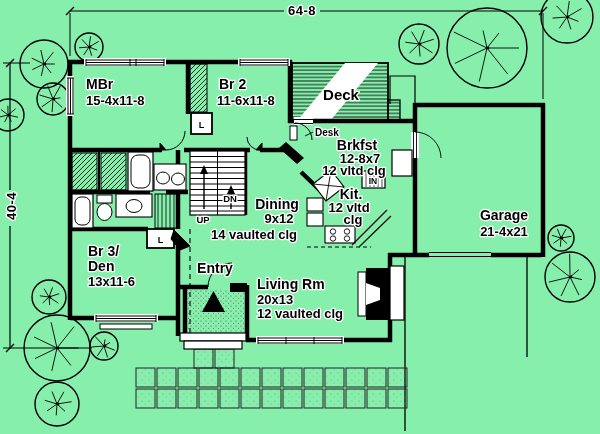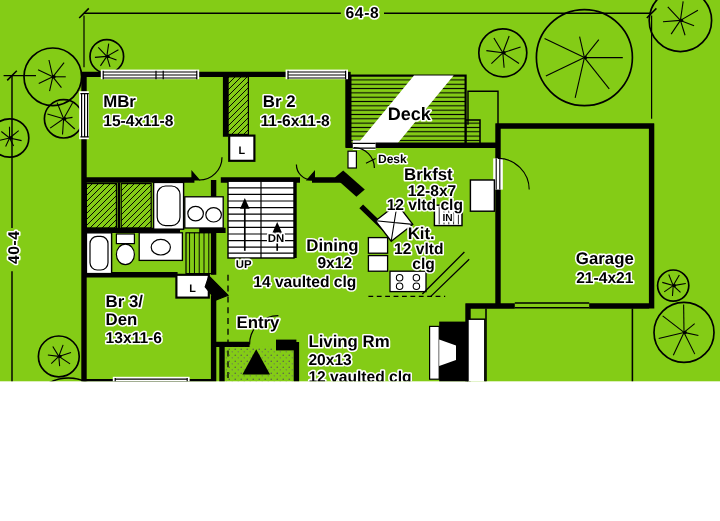--- a/index.html
+++ b/index.html
@@ -1,16 +1,16 @@
 <!DOCTYPE html>
 <html><head>
 <meta charset="utf-8">
 <style>
   html,body{margin:0;padding:0;background:#fff}
-  .stage{position:relative;width:600px;height:318px;background:#84cc16;overflow:hidden}
+  .stage{position:relative;width:600px;height:434px;background:#86efac;overflow:hidden}
   svg{display:block}
   text{font-family:"Liberation Sans","DejaVu Sans",sans-serif;font-weight:bold;fill:#000;
        paint-order:stroke;stroke:#ffffff;stroke-width:2.6px;stroke-linejoin:round}
   .t15{font-size:15px}.t14{font-size:14px}.t13{font-size:13px}
   .t10{font-size:10px}.t95{font-size:9.5px}.t9{font-size:9px}.t85{font-size:8.5px}
   .dim{font-size:13px;letter-spacing:.5px}
 </style>
 </head>
 <body>
 

